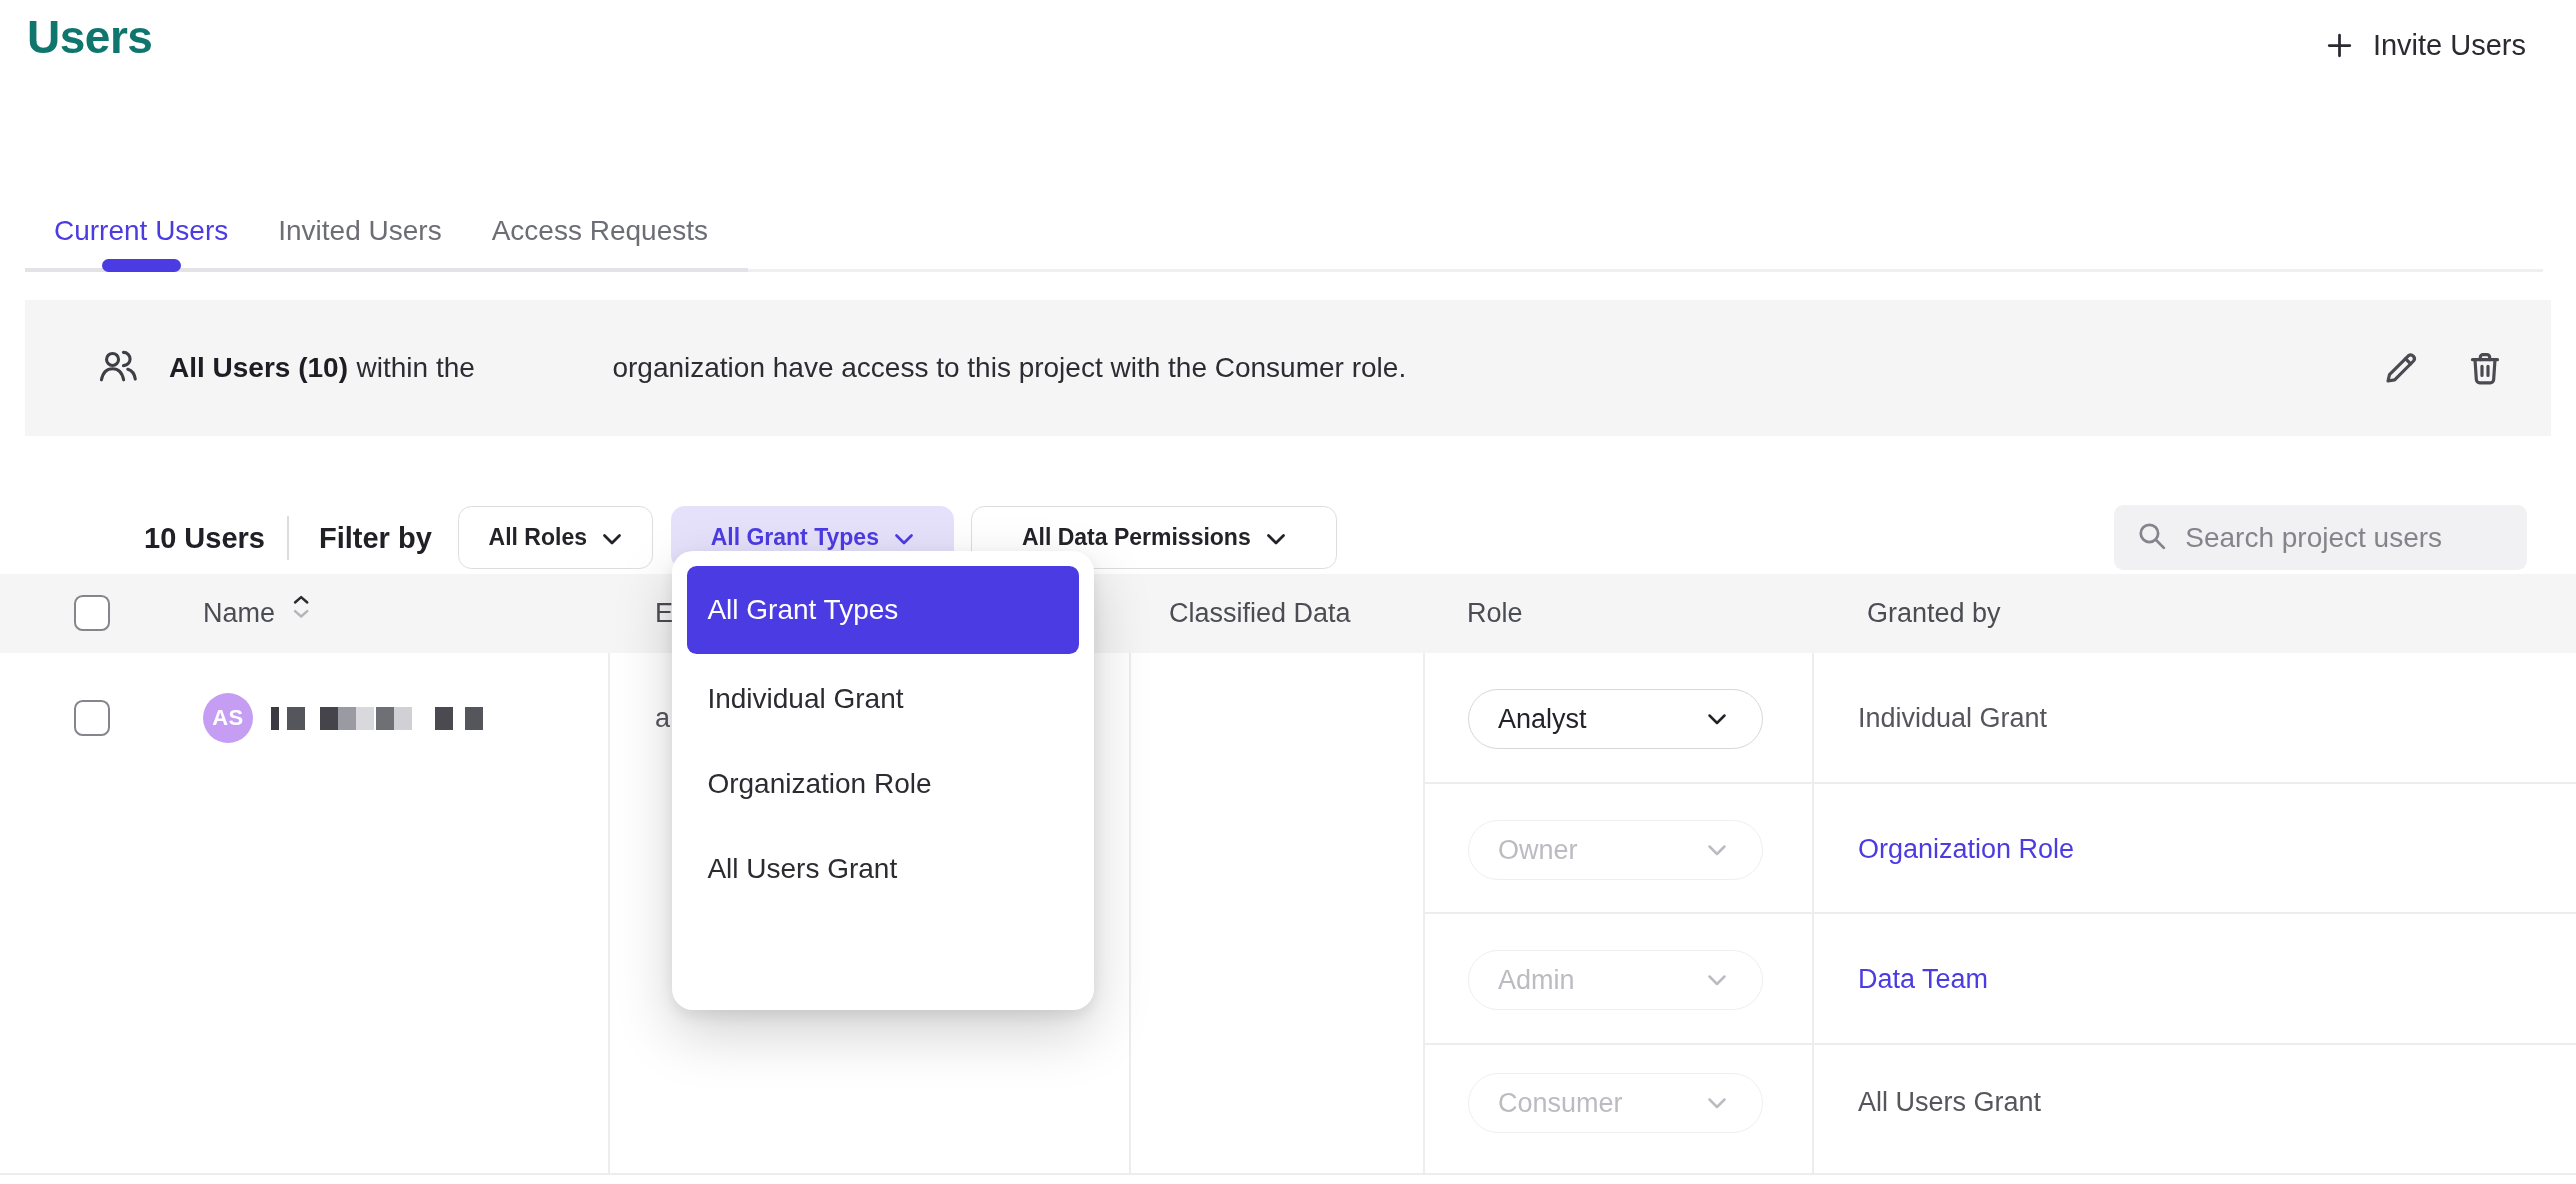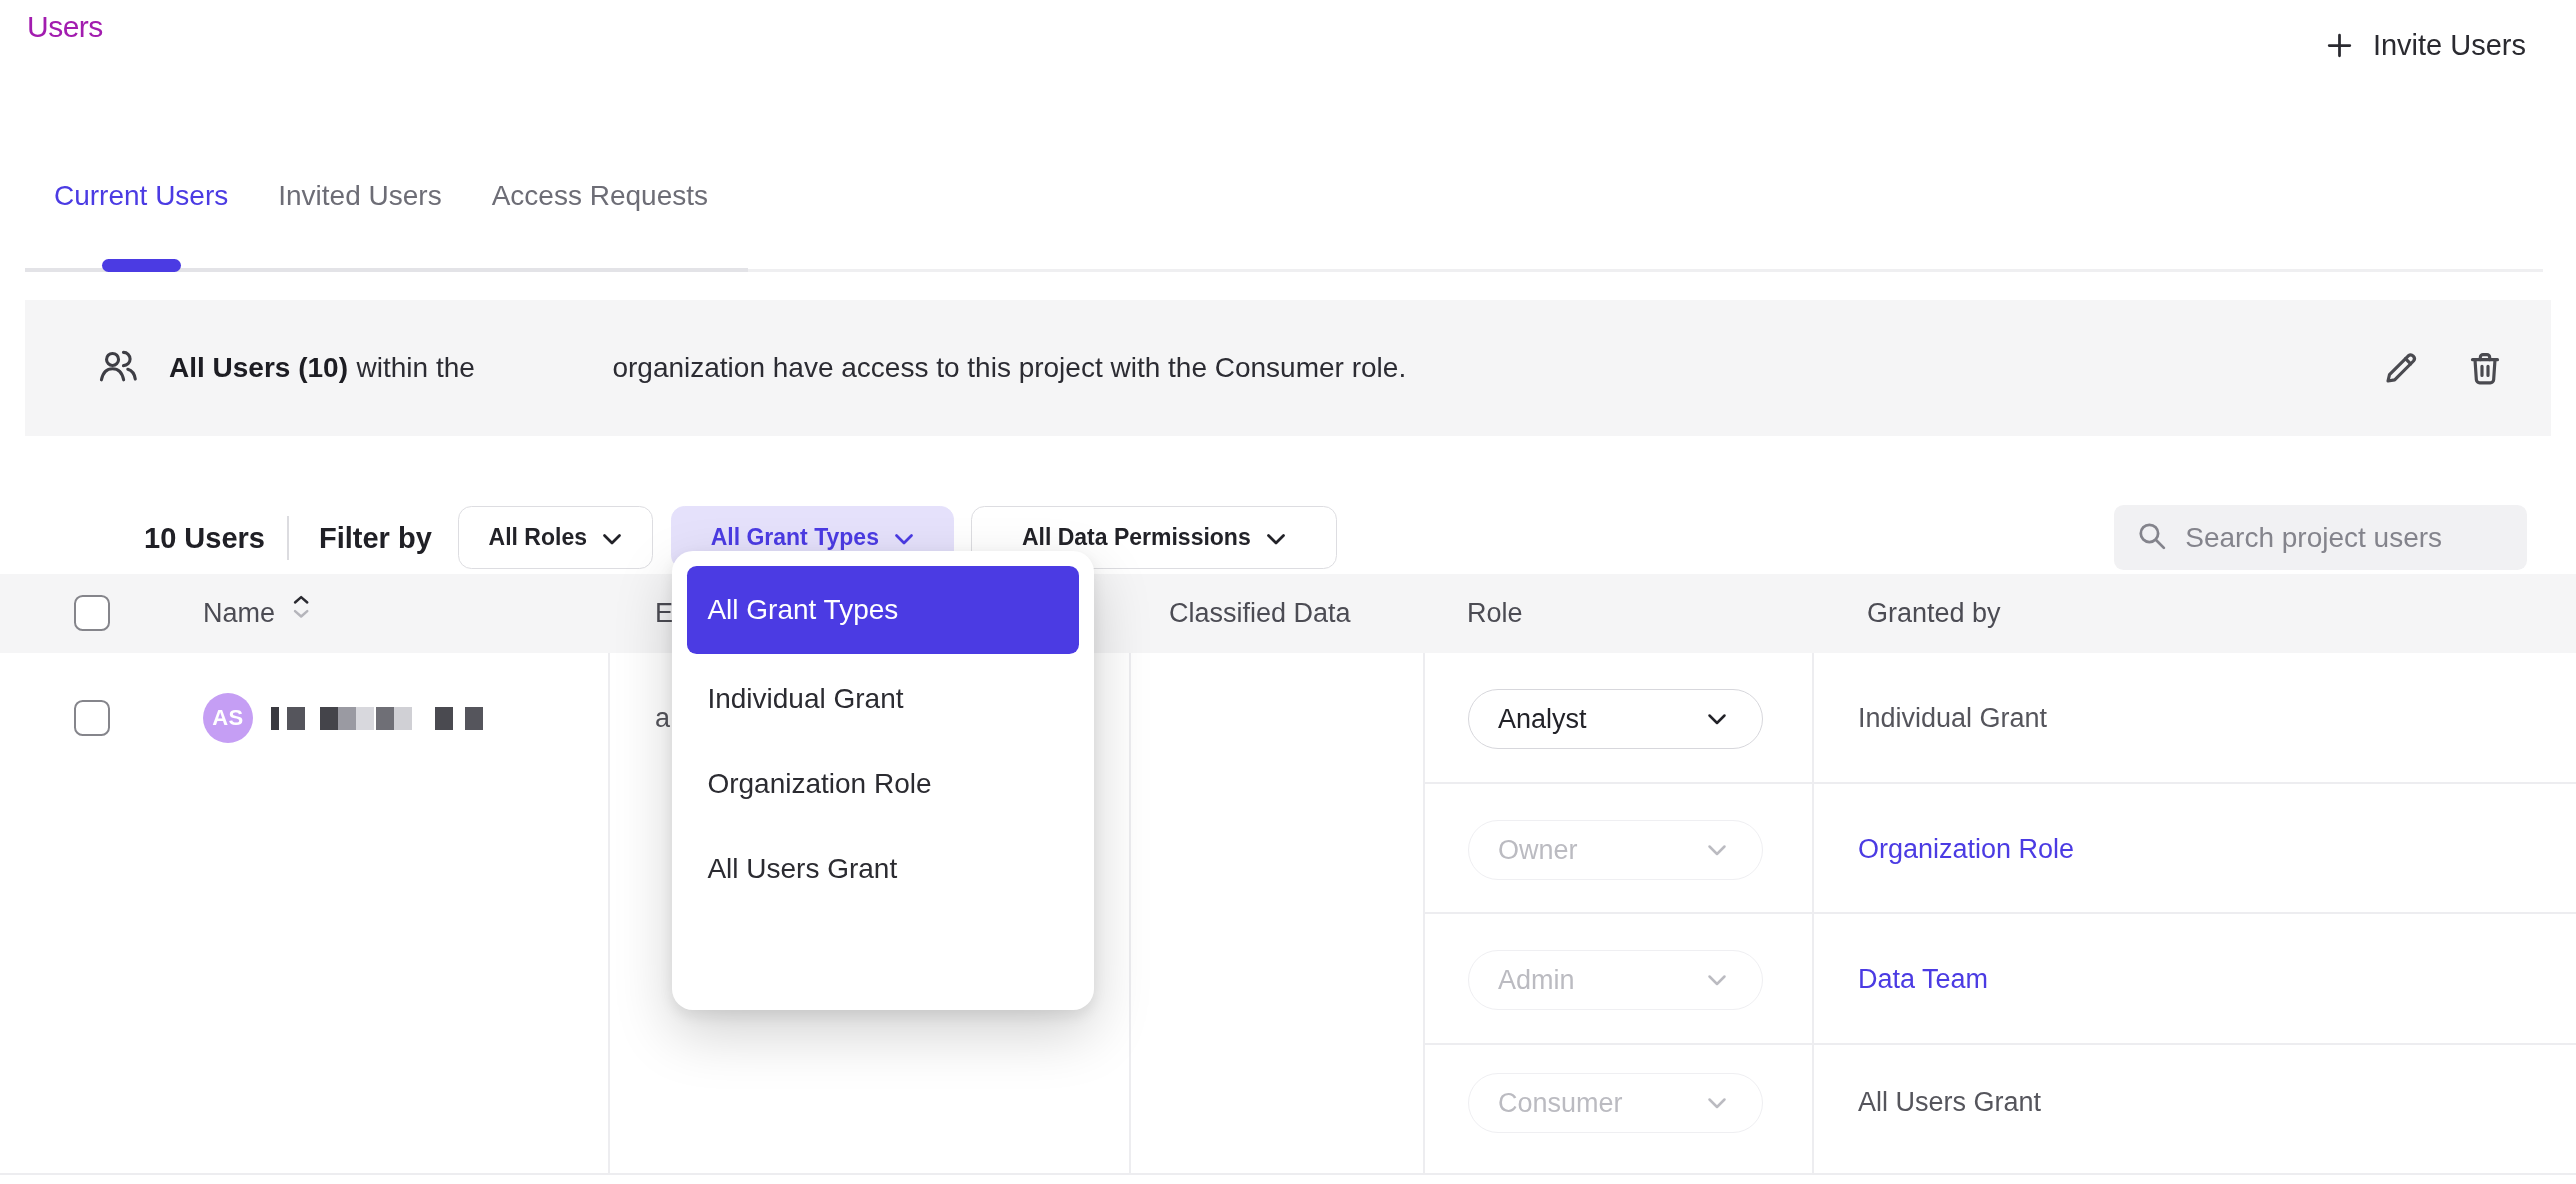--- a/index.html
+++ b/index.html
@@ -2,28 +2,28 @@
 <html><head>
 <meta charset="utf-8">
 <style>
   * { margin:0; padding:0; box-sizing:border-box; }
   html,body { background:#fff; }
   .page {
     position:relative; width:2576px; height:1184px; overflow:hidden;
     font-family:"Liberation Sans", sans-serif; color:#26262c; background:#fff;
   }
   
-  .page-title { position:absolute; left:27px; top:9.6px; font-size:30px; font-weight:400; color:#a21caf; letter-spacing:-0.5px; }
+  .page-title { position:absolute; left:27px; top:9.6px; font-size:46px; font-weight:700; color:#0f766e; letter-spacing:-0.5px; }
   .invite-btn { position:absolute; top:29px; right:50px; display:flex; align-items:center; gap:17.3px;
     font-size:29px; font-weight:500; color:#2a2a30; cursor:pointer; background:none; border:none; font-family:inherit; }
   .invite-btn svg { display:block; }
 
   
   .tabs { position:absolute; left:54px; top:180px; display:flex; gap:50px; font-size:28px; }
-  .tab { color:#6d6d76; cursor:pointer; }
+  .tab { color:#6d6d76; cursor:pointer;margin-top:35px; }
   .tab.active { color:#4b3be3; font-weight:500; }
   .tab-line-light { position:absolute; left:25px; width:2518px; top:269px; height:2.9px; background:#efeff1; }
   .tab-line-dark  { position:absolute; left:25px; width:723px;  top:268px; height:3.8px; background:#e3e3e7; }
   .tab-indicator  { position:absolute; left:102px; width:79px; top:259px; height:12.5px; border-radius:6.7px; background:#4b3be3; }
 
   
   .banner { position:absolute; left:25px; top:300px; width:2526px; height:136px; background:#f5f5f6;
     display:flex; align-items:center; padding:0 46px 0 71px; }
   .banner-text { margin-left:29px; font-size:28px; color:#2c2c33; display:flex; align-items:flex-end; white-space:nowrap; }
   .banner-text b { font-weight:700; color:#1d1d23; }

